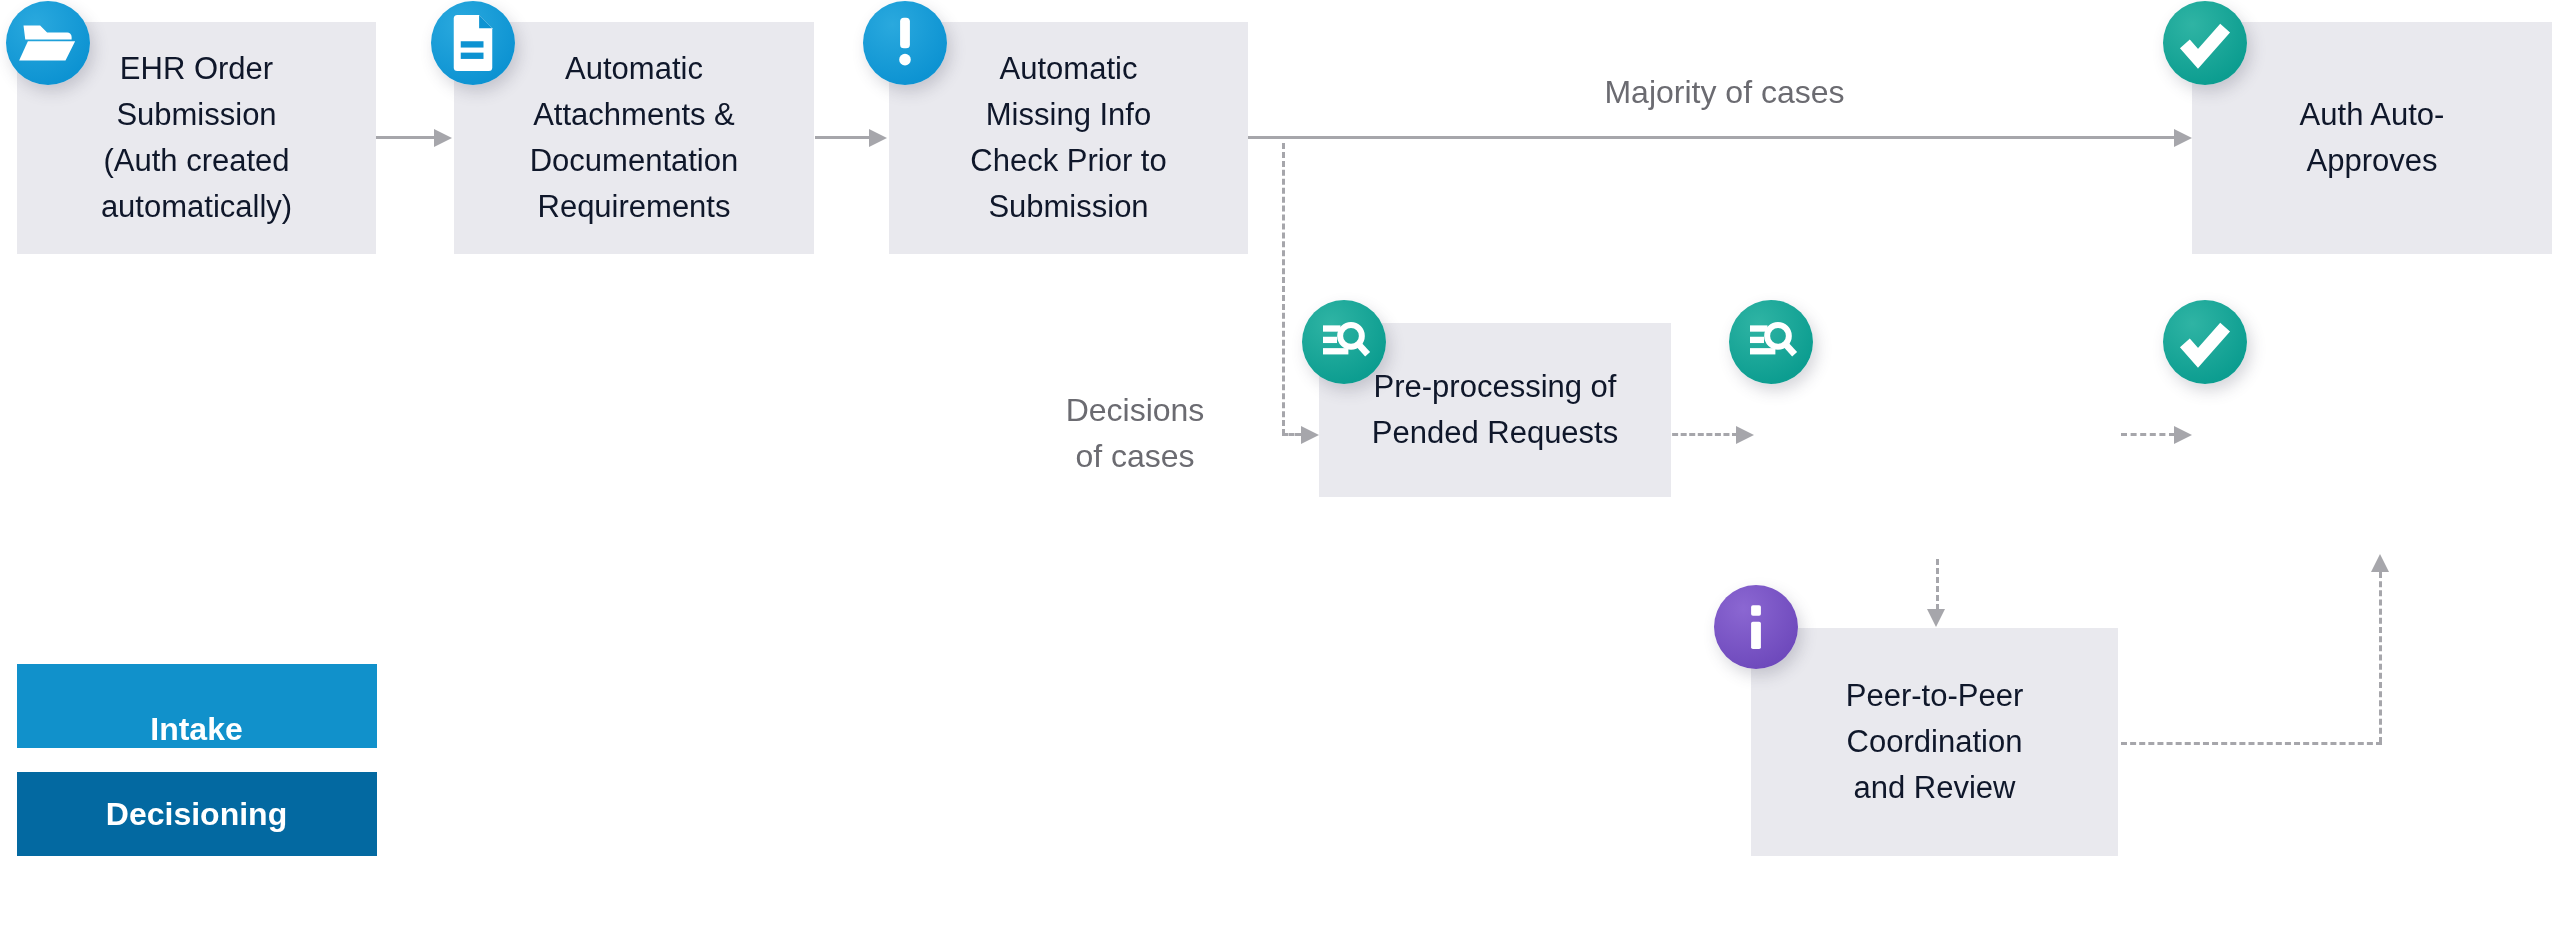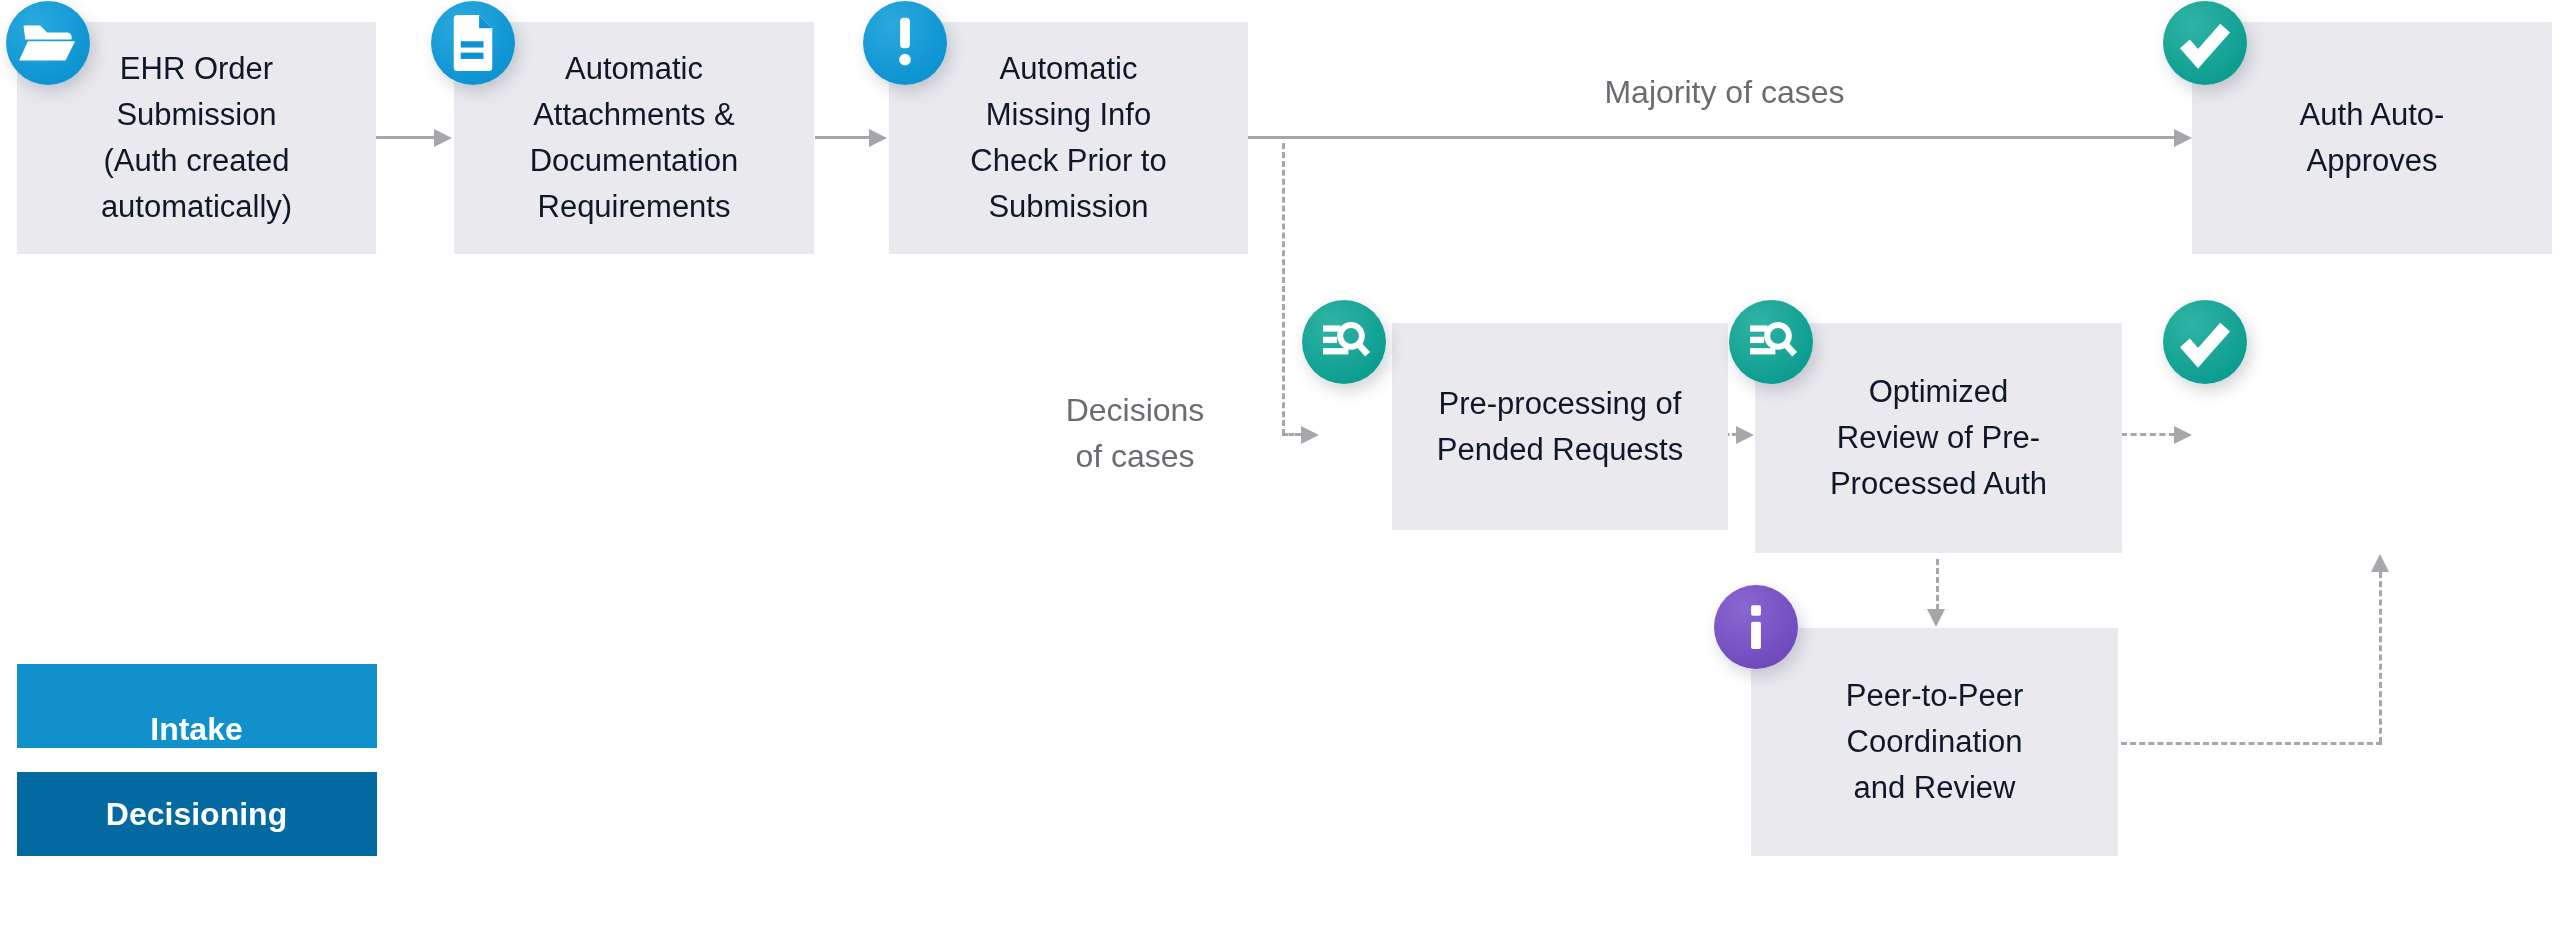--- a/index.html
+++ b/index.html
@@ -28,21 +28,21 @@
     color: #0f172a;
     font-size: 31px;
     line-height: 1.48;
     padding: 0 13.8px;
   }
 
   .n-ehr        { left: 17px;   top: 22px;  width: 359px; height: 232px; }
   .n-attach     { left: 454px;  top: 22px;  width: 360px; height: 232px; }
   .n-missing    { left: 889px; top: 22px;  width: 359px; height: 232px; }
   .n-auto       { left: 2192px; top: 22px;  width: 360px; height: 232px; }
-  .n-pre        { left: 1392px; top: 323px; width: 336px; height: 207px; }
+  .n-pre        { left: 1319px; top: 323px; width: 336px; height: 174px; padding-left: 16px; }
   .n-opt        { left: 1755px; top: 323px; width: 367px; height: 230px; }
   .n-med        { left: 2192px; top: 323px; width: 360px; height: 230px; }
   .n-peer       { left: 1724px; top: 628px; width: 367px; height: 228px; margin-left: 27px; }
 
   
   .badge {
     position: absolute;
     width: 84px; height: 84px;
     border-radius: 50%;
     display: flex;
@@ -176,25 +176,20 @@
 Submission</div>
   </div>
   <div class="node n-auto">
     <div class="label">Auth Auto-
 Approves</div>
   </div>
   <div class="node n-pre">
     <div class="label">Pre-processing of
 Pended Requests</div>
   </div>
-  <div class="node n-opt">
-    <div class="label">Optimized
-Review of Pre-
-Processed Auth</div>
-  </div>
   <div class="node n-peer">
     <div class="label">Peer-to-Peer
 Coordination
 and Review</div>
   </div>
 
   <div class="badge badge-blue b-ehr">
     <svg viewBox="0 0 48 48">
       <path fill="#ffffff" d="M10 14 h9.5 l4 4 h11.5 a2.5 2.5 0 0 1 2.5 2.5 V22 H11 z"></path>
       <path fill="#ffffff" d="M7.5 34 L12.5 23 h27 L34 34 z"></path>

